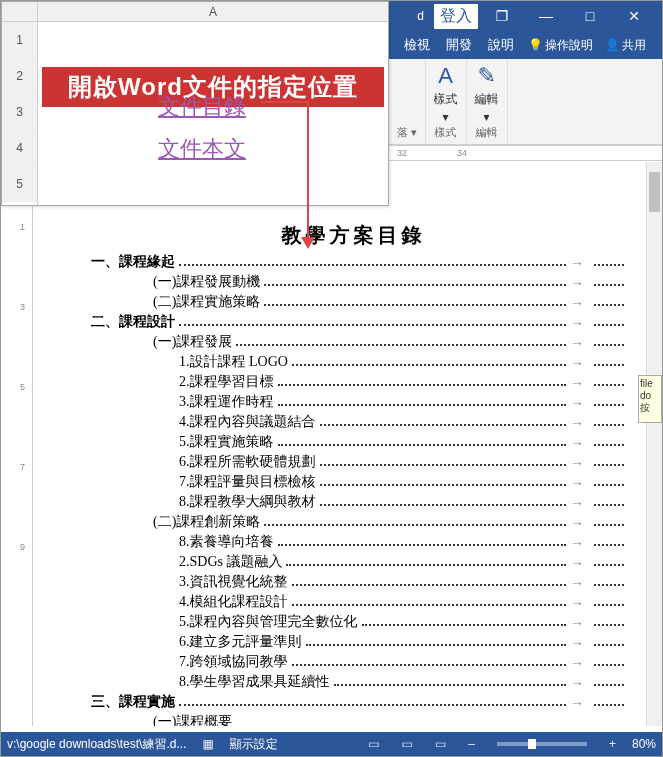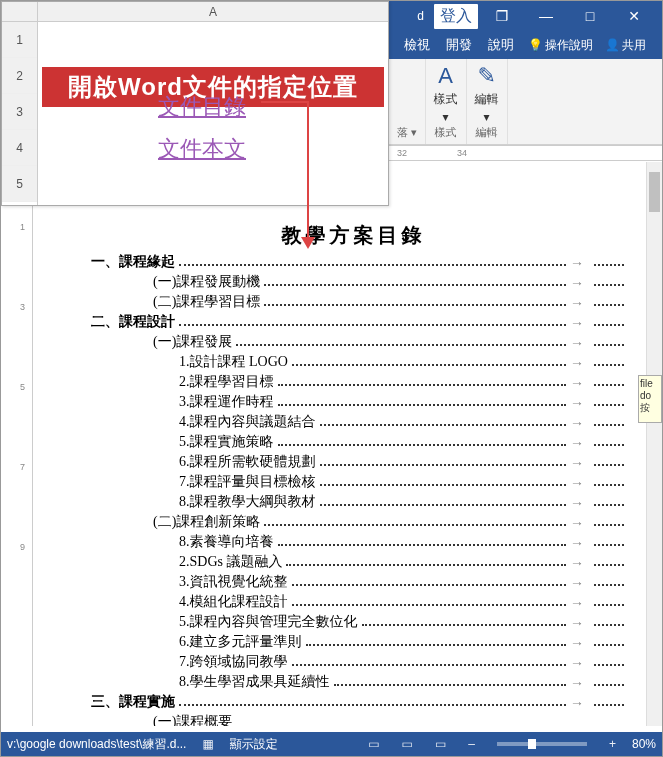--- a/index.html
+++ b/index.html
@@ -371,21 +371,21 @@
         <span class="toc-arrow">→</span>
         <span class="toc-tail"></span>
       </div>
       <div class="toc-line lv1">
         <span class="toc-text">(一)課程發展動機</span>
         <span class="toc-dots"></span>
         <span class="toc-arrow">→</span>
         <span class="toc-tail"></span>
       </div>
       <div class="toc-line lv1">
-        <span class="toc-text">(二)課程學習目標</span>
+        <span class="toc-text">(二)課程實施策略</span>
         <span class="toc-dots"></span>
         <span class="toc-arrow">→</span>
         <span class="toc-tail"></span>
       </div>
       <div class="toc-line lv0">
         <span class="toc-text">二、課程設計</span>
         <span class="toc-dots"></span>
         <span class="toc-arrow">→</span>
         <span class="toc-tail"></span>
       </div>

